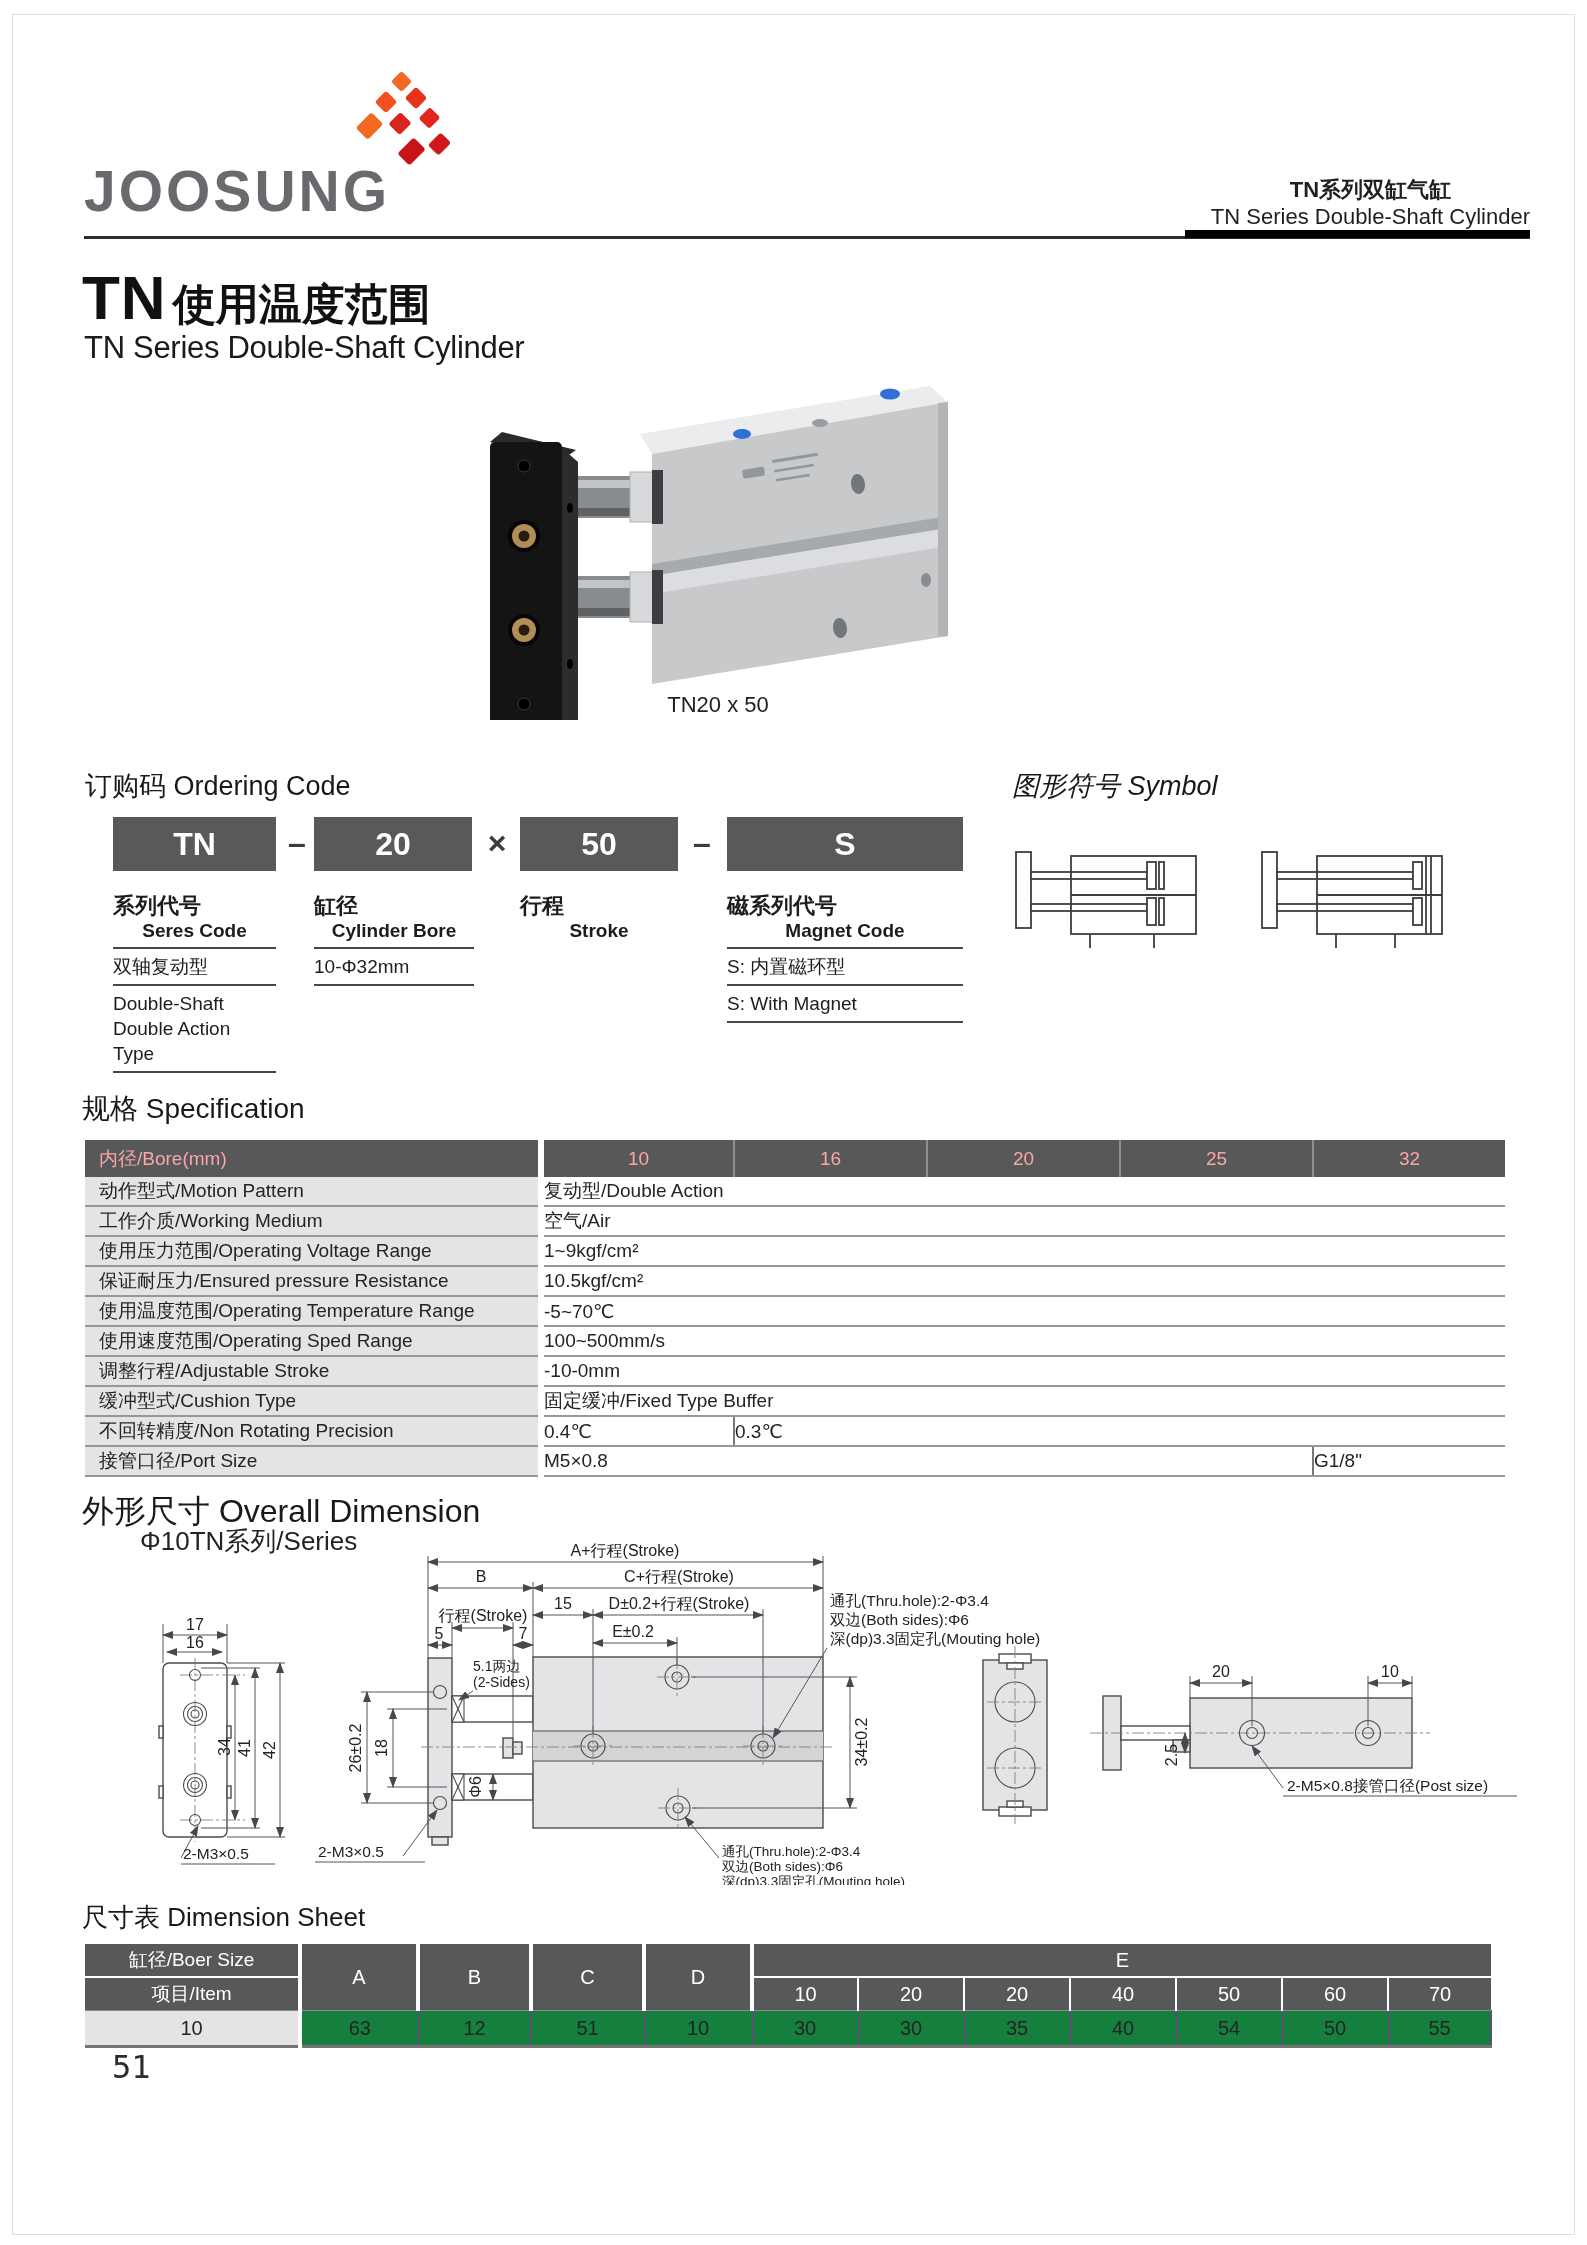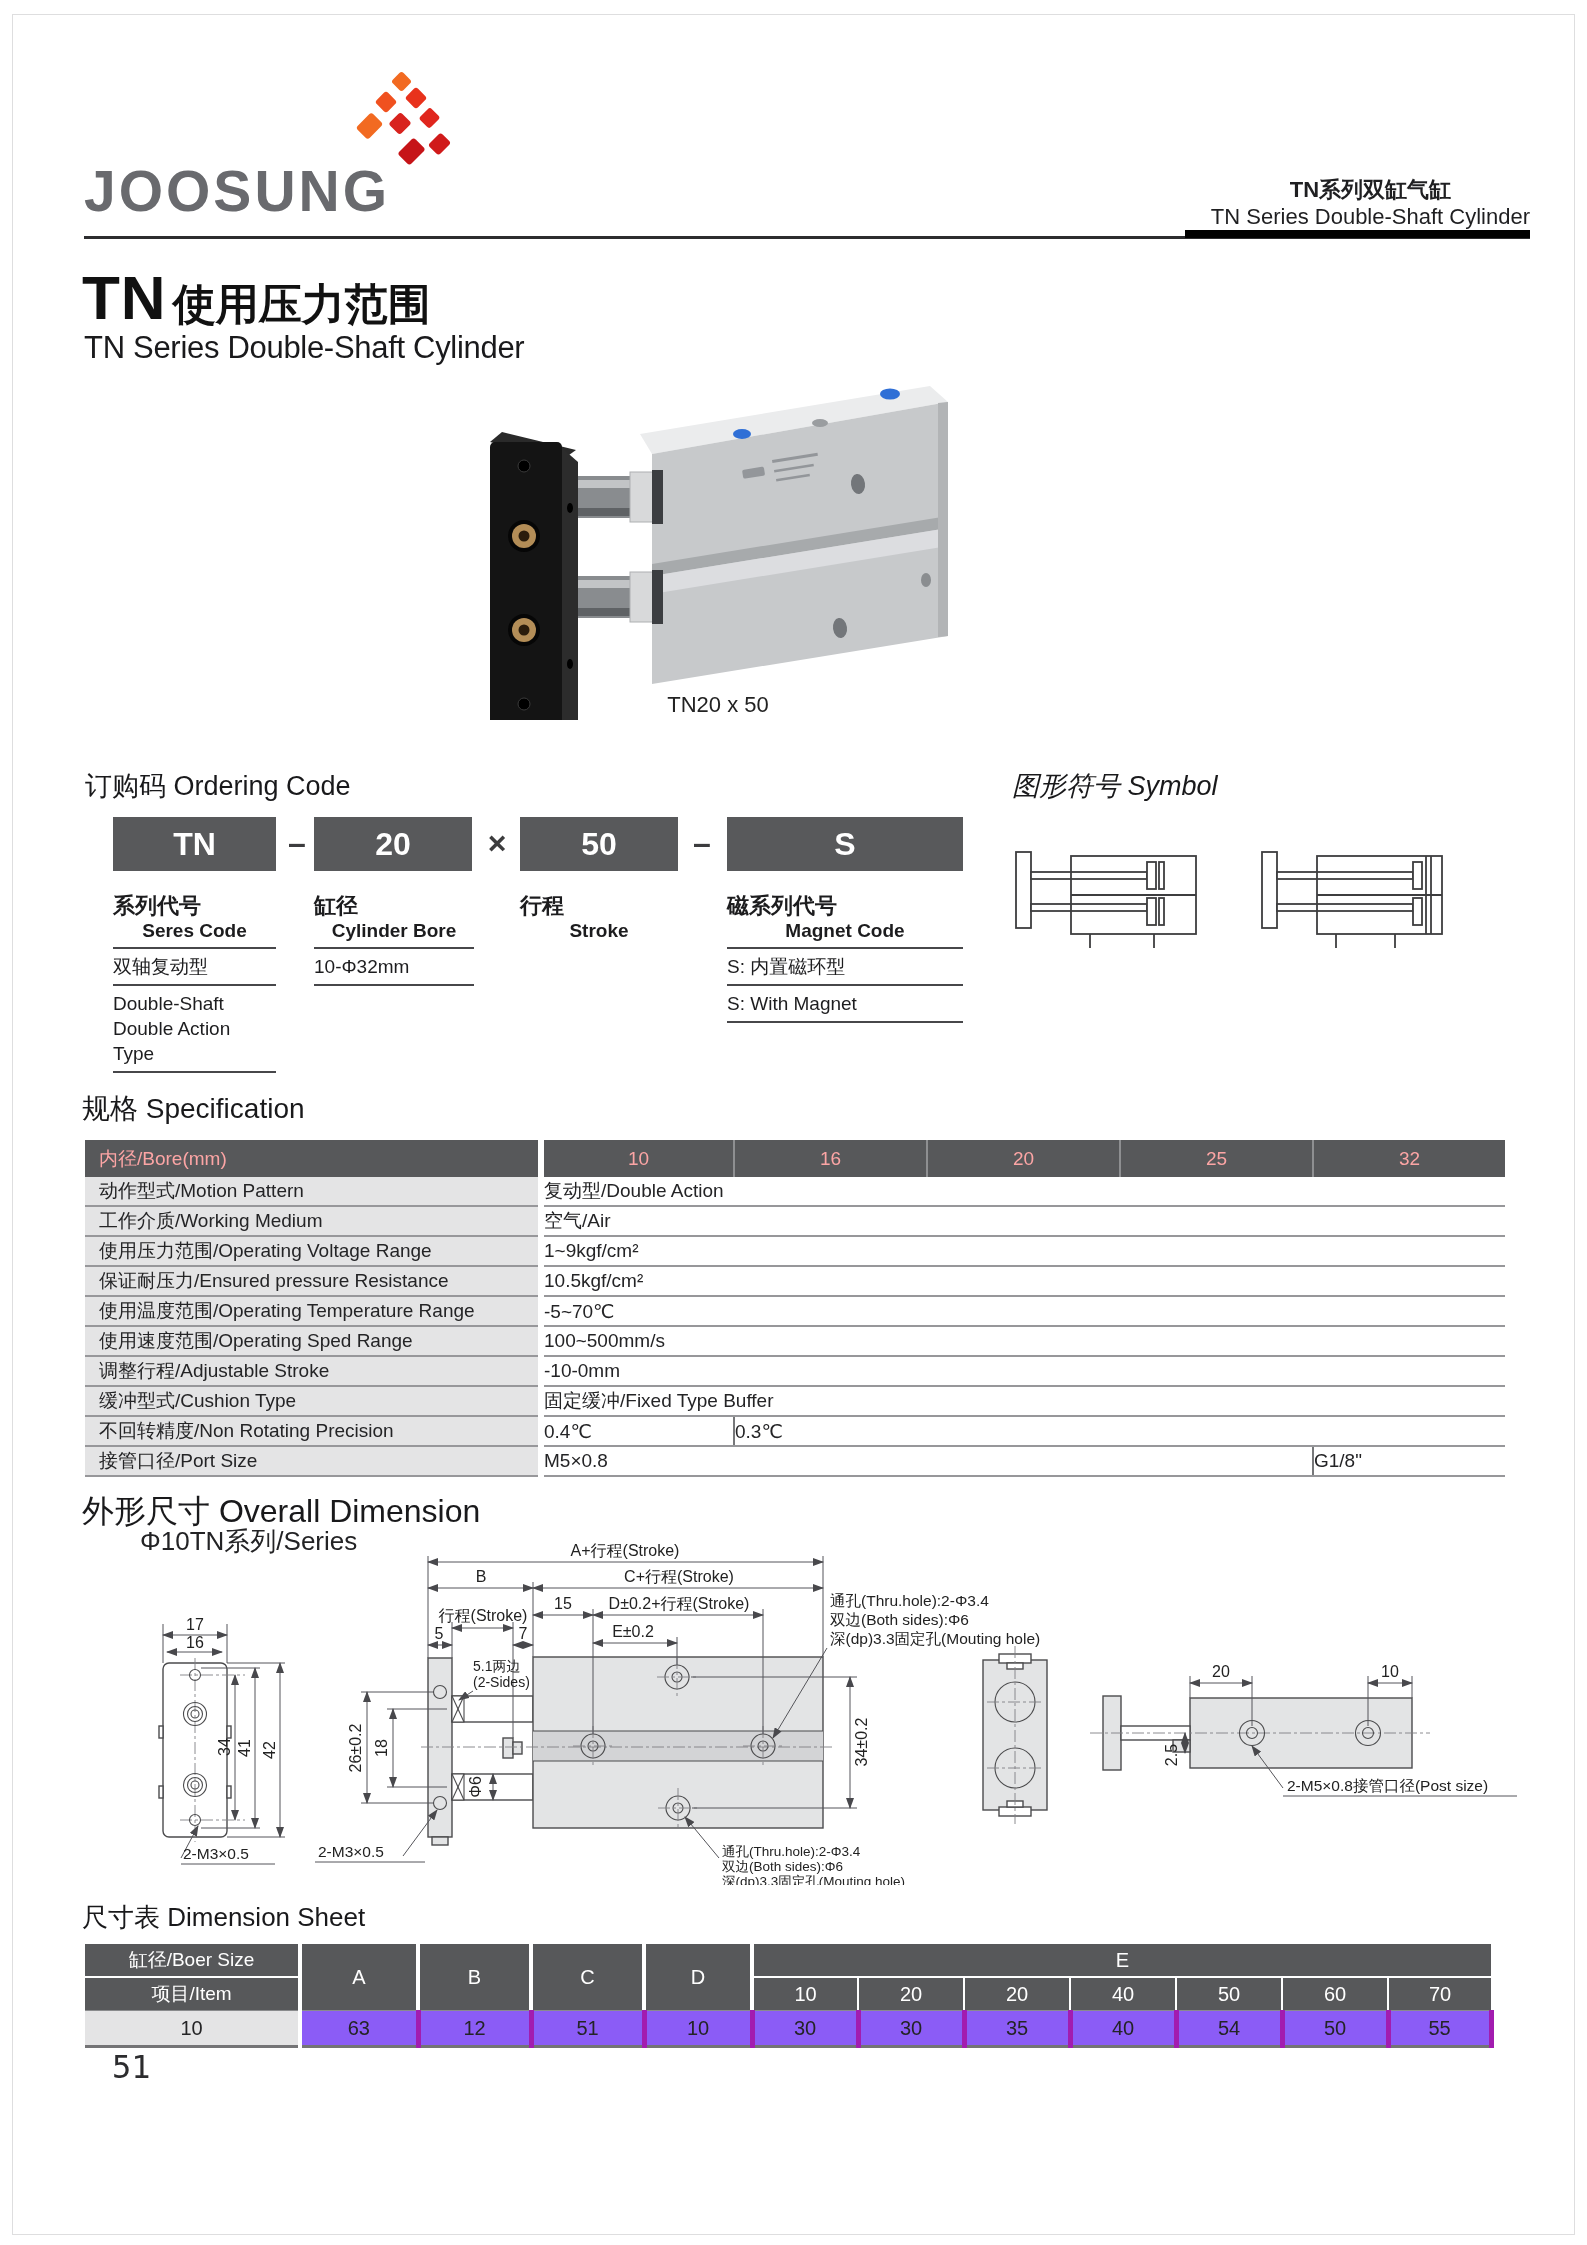--- a/index.html
+++ b/index.html
@@ -50,22 +50,22 @@
   .sheet{left:85px;top:1944px;}
   .sheet table{width:1406px;}
   .sheet th,.sheet td{font-weight:normal;padding:0;white-space:nowrap;overflow:hidden;}
   .sheet th{background:#57585a;color:#fff;font-size:20px;}
   .sheet .r1 th{height:32px;}
   .sheet .r2 th{height:32px;}
   .sheet .gapR{border-right:4px solid #fff;}
   .sheet .eTop{border-bottom:2px solid #fff;}
   .sheet .eSub{border-left:2px solid #fff;}
   .sheet .lblTop{border-bottom:2px solid #fff;font-size:19px;}
-  .sheet td{height:34px;background:#8b5cf6;font-size:20px;text-align:center;color:#242426;
-            border-right:5px solid #a21caf;border-bottom:3px solid #747476;border-top:1px solid #8a8b8d;}
+  .sheet td{height:34px;background:#15803d;font-size:20px;text-align:center;color:#242426;
+            border-right:1px solid #a21caf;border-bottom:3px solid #747476;border-top:1px solid #8a8b8d;}
   .sheet td.dlbl{background:#e4e4e5;border-right:4px solid #fff;}
 
   .pageno{left:112px;top:2048px;font-size:32px;color:#2c2c2e;font-family:"DejaVu Sans Mono","Liberation Mono",monospace;}
 
   
   svg text{font-family:"Liberation Sans","DejaVu Sans",sans-serif;fill:#222;}
   .dt{font-size:16px;text-anchor:middle;}
   .ann{font-size:15.5px;text-anchor:start;}
   .ann2{font-size:13.5px;text-anchor:start;}
   .ol{fill:#e3e4e5;stroke:#4b4b4d;stroke-width:1.4;}
@@ -96,21 +96,21 @@
 </svg>
 <div class="abs hdr-right">
   <div class="zh">TN系列双缸气缸</div>
   <div>TN Series Double-Shaft Cylinder</div>
 </div>
 <div class="abs rule-thin"></div>
 <div class="abs rule-thick"></div>
 
 <div class="abs title-row">
   <span class="title-code">TN</span>
-  <span class="title-zh">使用压力范围</span>
+  <span class="title-zh">使用温度范围</span>
 </div>
 <div class="abs title-en">TN Series Double-Shaft Cylinder</div>
 
 <svg class="abs" style="left:390px;top:368px;" width="580" height="352" viewBox="0 0 580 352">
 
   <polygon points="250,66 540,18 558,34 262,86" fill="#ebeced"></polygon>
   <polygon points="262,86 558,34 558,268 262,316" fill="#c7c9cb"></polygon>
   <polygon points="262,196 558,148 558,160 262,208" fill="#a7aaac"></polygon>
   <polygon points="262,208 558,160 558,178 262,226" fill="#dcdde0"></polygon>
   <polygon points="548,35 558,34 558,268 548,269" fill="#b2b4b6"></polygon>

